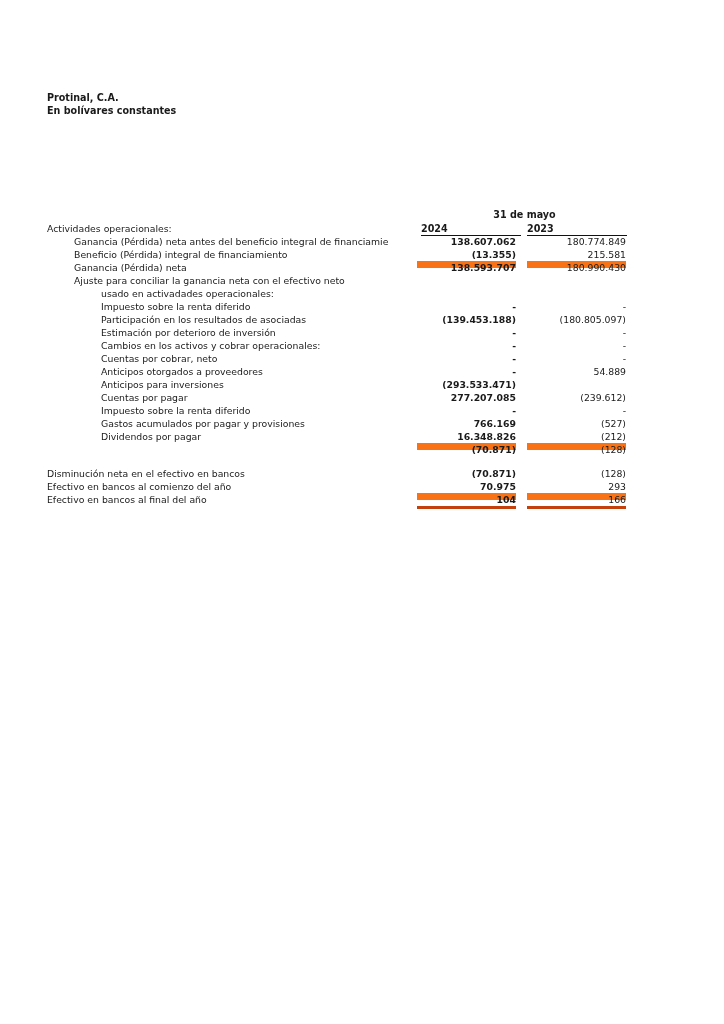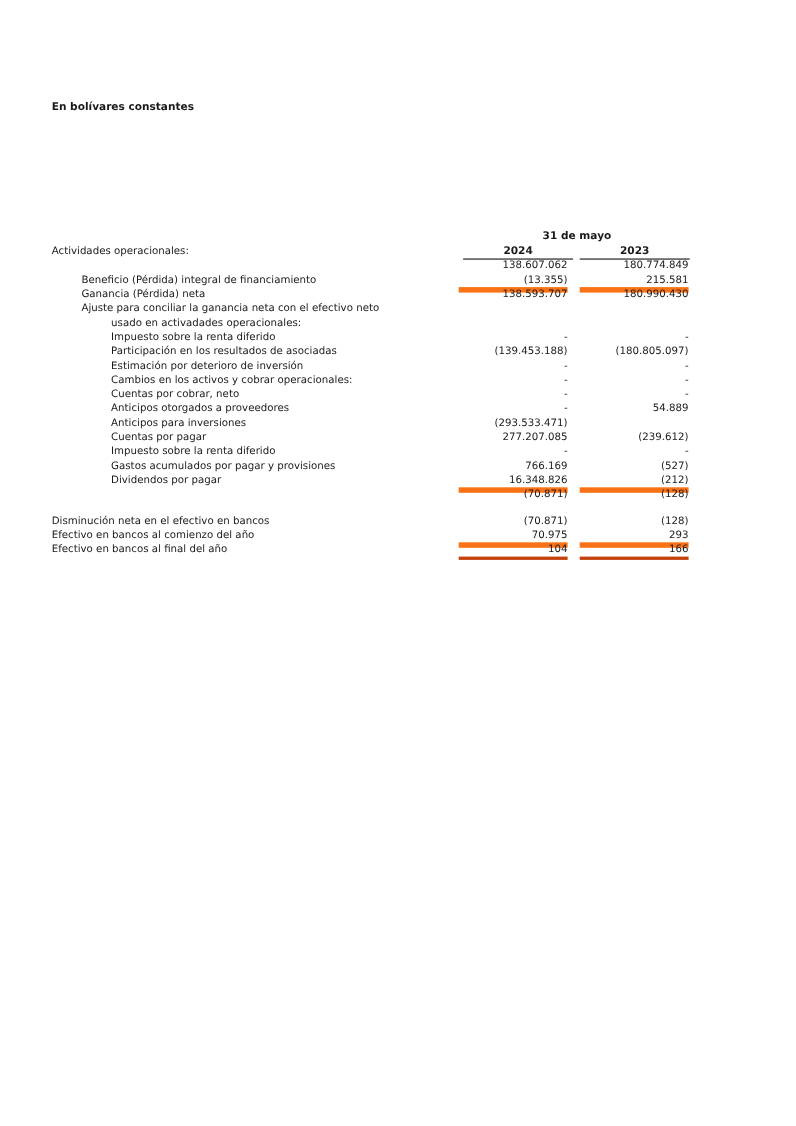--- a/index.html
+++ b/index.html
@@ -4,49 +4,51 @@
 <style>
   html, body { margin: 0; padding: 0; background: #ffffff; }
   body {
     width: 724px; height: 1024px; position: relative; overflow: hidden;
     font-family: "DejaVu Sans", sans-serif; color: #1a1a1a;
   }
   .header { position: absolute; left: 47px; top: 91px; font-weight: bold; font-size: 9.6px; line-height: 13.4px; }
   .header div { white-space: nowrap; }
   .colhead { position: absolute; top: 170px; font-size: 9.6px; font-weight: bold; margin-top: 39px; }
   .period { left: 422px; width: 205px; text-align: center; }
-  .year { top: 184px; width: 100px; text-align: center; border-bottom: 1px solid #111; padding-bottom: 1px; }
+  .year { top: 184px; width: 100px; text-align: left; border-bottom: 1px solid #111; padding-bottom: 1px; }
   .y2024 { left: 421px; }
   .y2023 { left: 527px; }
 
   .row { position: absolute; left: 0; width: 708px; height: 13px; font-size: 9.3px; line-height: 13px; white-space: nowrap; }
   .row .label { position: absolute; left: 47px; }
   .row.i1 .label { left: 74px; }
   .row.i2 .label { left: 101px; }
   .row .v { position: absolute; width: 99px; text-align: right; }
-  .row .v24 { left: 417px; }
+  .row .v24 { left: 417px; font-weight: bold; }
   .row .v23 { left: 527px; }
-  .row .v.ul { border-bottom: 5px solid #f97316; }
+  .row .v.ul { border-bottom: 7px solid #f97316; }
   .row .v.dbl { border-bottom: 3px solid #c2410c; }
 </style>
 </head>
 <body>
 
 <div class="header">
+  <div>Protinal, C.A.</div>
   <div>En bolívares constantes</div>
 </div>
 
 <div class="colhead period">31 de mayo</div>
 <div class="colhead year y2024">2024</div>
 <div class="colhead year y2023">2023</div>
 
 <div class="row" style="top:222px">
   <span class="label">Actividades operacionales:</span>
 </div>
 <div class="row i1" style="top:235px">
+  <span class="label">Ganancia (Pérdida) neta antes del beneficio integral de financiamie</span>
   <span class="v v24">138.607.062</span>
   <span class="v v23">180.774.849</span>
 </div>
 <div class="row i1" style="top:248px">
   <span class="label">Beneficio (Pérdida) integral de financiamiento</span>
   <span class="v v24 ul">(13.355)</span>
   <span class="v v23 ul">215.581</span>
 </div>
 <div class="row i1" style="top:261px">
   <span class="label">Ganancia (Pérdida) neta</span>

